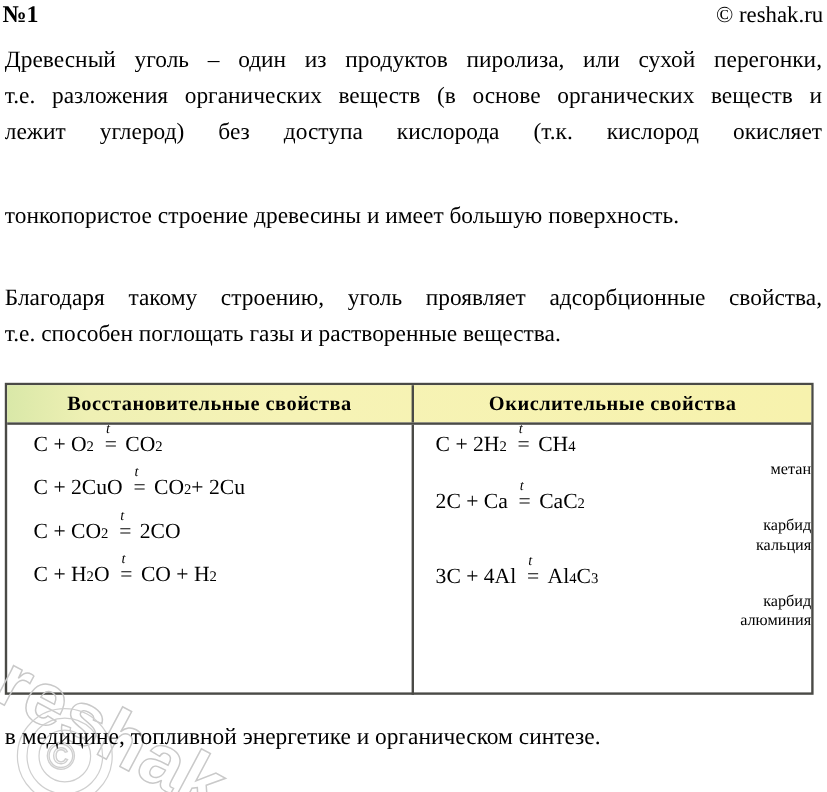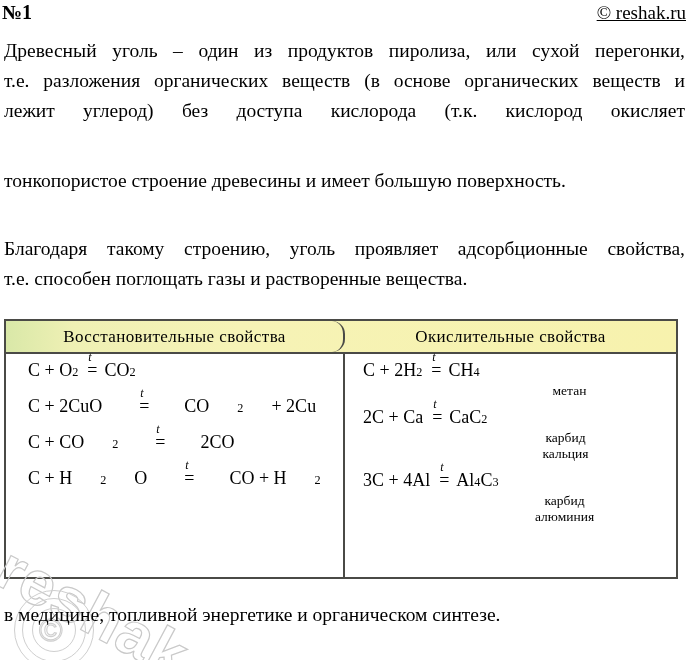--- a/index.html
+++ b/index.html
@@ -40,21 +40,20 @@
     letter-spacing: 0px;
     line-height: 24px;
   }
   .site-credit {
     position: absolute;
     right: 3px;
     top: 1px;
     font-size: 19px;
     line-height: 24px;
     white-space: nowrap;
-    text-decoration: underline;
   }
 
   
   .para {
     position: absolute;
     font-size: 19.5px;
     line-height: 30px;
     text-align: justify;
     text-justify: inter-word;
   }
@@ -93,24 +92,23 @@
     display: flex;
     height: 31px;
     border-bottom: 2px solid #4a4a46;
     background: linear-gradient(to right, #d9e8a8 0%, #eff0b4 10%, #f6f3b6 35%, #f7f2ad 100%);
   }
   .ph-cell {
     display: flex;
     align-items: center;
     justify-content: center;
     font-size: 17px;
-    font-weight: normal;
+    font-weight: bold;
     letter-spacing: 0.4px;
     box-sizing: border-box;
-    border-radius: 13px;
   }
   .ph-left {
     width: 339px;
     border-right: 2px solid #4a4a46;
   }
   .ph-right {
     flex: 1;
   }
 
   .ptable-body {
@@ -134,42 +132,42 @@
   .eqn {
     font-size: 18px;
     line-height: 20px;
     white-space: nowrap;
     display: flex;
     align-items: baseline;
   }
   .eqn-left { margin-left: 22px; }
   .eqn-right { margin-left: 18px; }
 
-  .eq-rowspace-l { margin-top: 14px; gap: 28px; }
+  .eq-rowspace-l { margin-top: 14px; }
   .eq-rowspace-r { margin-top: 8px; }
 
   .teq {
     position: relative;
     display: inline-block;
     margin: 0 7px 0 9px;
   }
   .teq .tsym {
     position: absolute;
     left: 1px;
     top: -13px;
     font-size: 12px;
     font-style: italic;
     font-family: "Liberation Serif", "DejaVu Serif", serif;
   }
 
   .prodlabel {
     font-size: 13.5px;
     line-height: 16px;
     white-space: nowrap;
-    text-align: center;
+    text-align: right;
   }
   .lbl-methane { margin-left: 118px; margin-top: 1px; }
   .lbl-carbide-ca { margin-left: 110px; margin-top: 1px; }
   .lbl-carbide-al { margin-left: 108px; margin-top: 1px; }
 
   
   .watermark {
     position: absolute;
     left: -8px;
     top: 498px;

